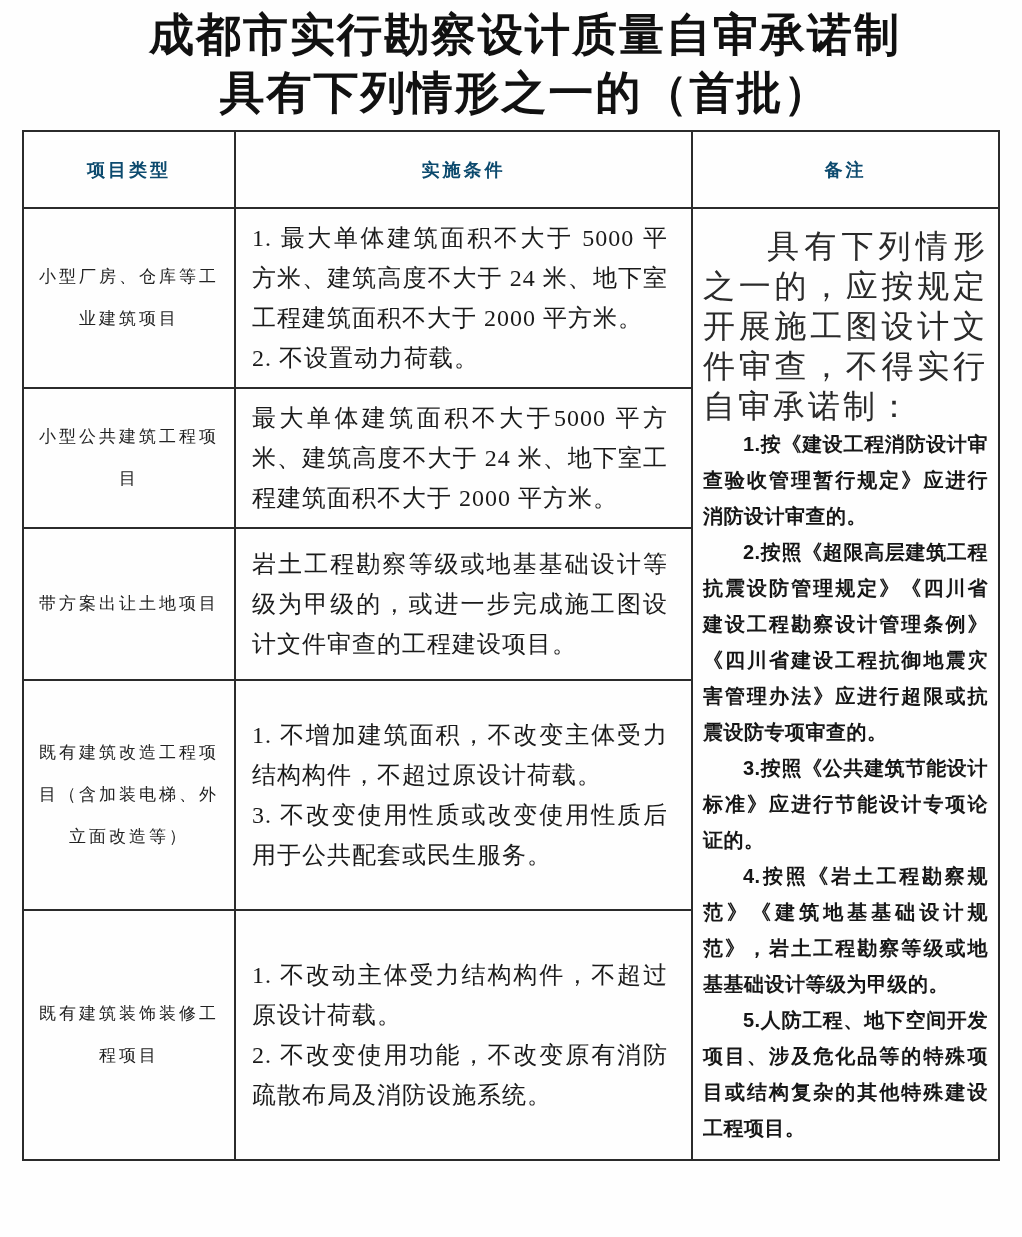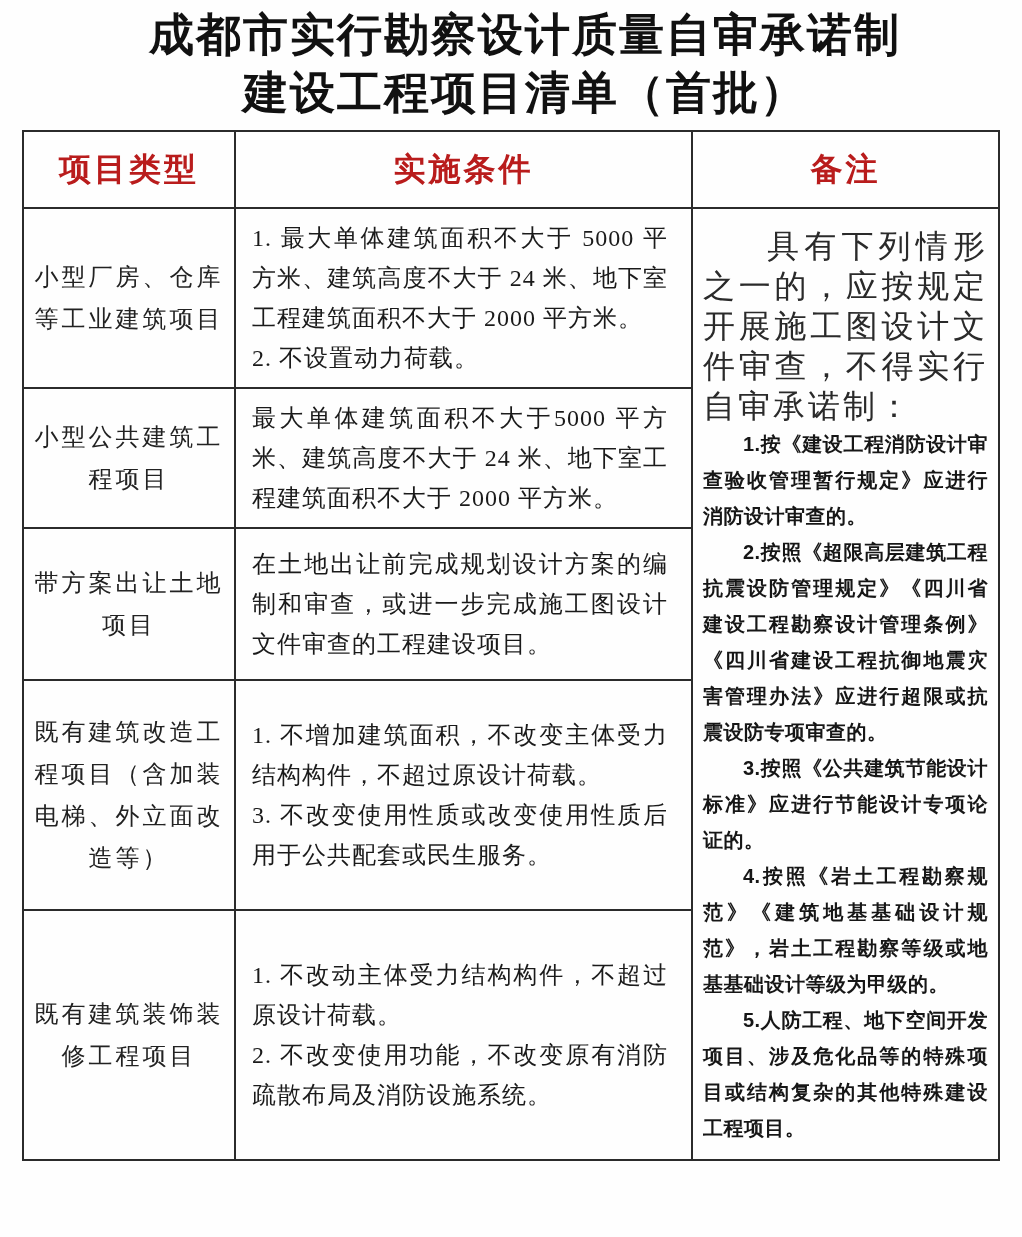--- a/index.html
+++ b/index.html
@@ -48,29 +48,29 @@
     box-sizing: border-box;
   }
   col.c-type  { width: 212px; }
   col.c-cond  { width: 457px; }
   col.c-rem   { width: 307px; }
 
   th.hdr {
     height: 77px;
     font-family: "Liberation Sans", "DejaVu Sans", sans-serif;
     font-weight: bold;
-    font-size: 32px;
+    font-size: 18px;
     letter-spacing: 3px;
     text-align: center;
-    color: #b91c1c;
+    color: #0c4a6e;
   }
   
   td.type-cell {
     text-align: center;
-    font-size: 24px;
+    font-size: 17px;
     line-height: 42px;
     letter-spacing: 3px;
     padding: 4px 10px;
     color: #222;
   }
   
   td.cond-cell {
     padding: 6px 23px 6px 16px;
     font-size: 24px;
     color: #1a1a1a;
@@ -114,21 +114,21 @@
   tr.r4 td { height: 230px; }
   tr.r5 td { height: 250px; }
 </style>
 </head>
 <body>
 
 <div class="page">
 
   <div class="title-block">
     <div class="title-line">成都市实行勘察设计质量自审承诺制</div>
-    <div class="title-line">建设工程项目清单（首批）</div>
+    <div class="title-line">具有下列情形之一的（首批）</div>
   </div>
 
   <table class="main">
     <colgroup>
       <col class="c-type">
       <col class="c-cond">
       <col class="c-rem">
     </colgroup>
     <tbody>
         <tr>
@@ -156,21 +156,21 @@
     <tr class="r2">
       <td class="type-cell">小型公共建筑工程项目</td>
       <td class="cond-cell">
         <p>最大单体建筑面积不大于5000 平方米、建筑高度不大于 24 米、地下室工程建筑面积不大于 2000 平方米。</p>
       </td>
     </tr>
 
     <tr class="r3">
       <td class="type-cell">带方案出让土地项目</td>
       <td class="cond-cell">
-        <p>在土地出让前完成规划设计方案的编制和审查，或进一步完成施工图设计文件审查的工程建设项目。</p>
+        <p>岩土工程勘察等级或地基基础设计等级为甲级的，或进一步完成施工图设计文件审查的工程建设项目。</p>
       </td>
     </tr>
 
     <tr class="r4">
       <td class="type-cell">既有建筑改造工程项目（含加装电梯、外立面改造等）</td>
       <td class="cond-cell">
         <p>1. 不增加建筑面积，不改变主体受力结构构件，不超过原设计荷载。</p>
         <p>3. 不改变使用性质或改变使用性质后用于公共配套或民生服务。</p>
       </td>
     </tr>

